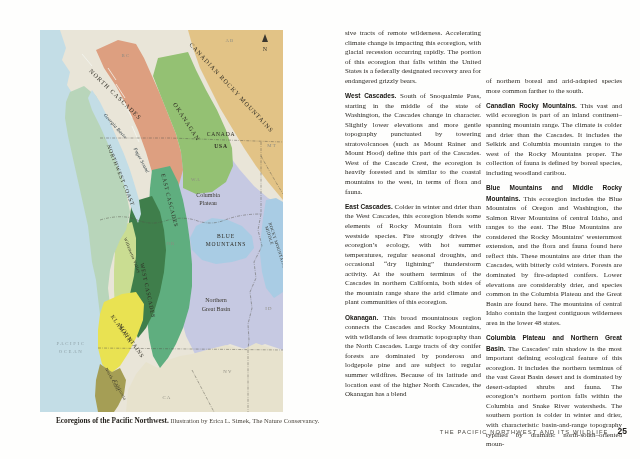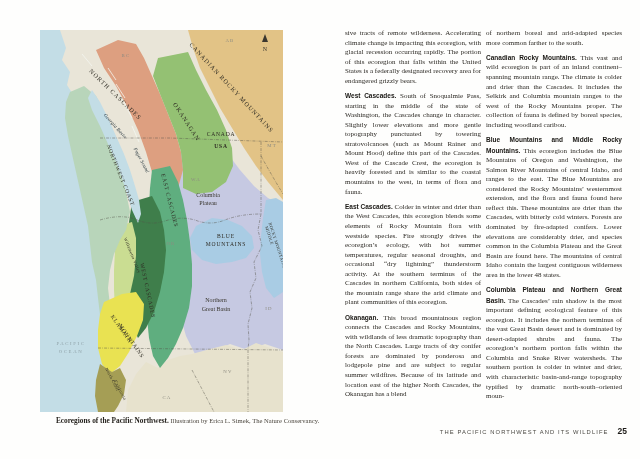--- a/index.html
+++ b/index.html
@@ -9,21 +9,21 @@
   .map-wrap{position:absolute;left:40px;top:30px;width:243px;height:382px;}
   .map-wrap svg{display:block;width:243px;height:382px;}
 
   .caption{position:absolute;left:40px;top:416px;width:292px;font-size:6.6px;line-height:9px;color:#4a453d;}
   .caption .cap-title{font-weight:bold;font-size:7.3px;color:#211e19;margin-left:16px;}
 
   .col{position:absolute;top:28px;width:136px;font-size:7px;line-height:9.55px;text-align:justify;color:#2b2823;}
   .col p{margin:0 0 4.8px 0;}
   .col .lead{font-family:"Liberation Sans",sans-serif;font-weight:bold;font-size:6.5px;color:#191713;}
   .col-left{left:345px;}
-  .col-right{left:486px;}
+  .col-right{left:486px;margin-top:48px;}
 
   .footer{position:absolute;top:426px;right:13px;display:flex;align-items:baseline;gap:9px;
           font-family:"Liberation Sans",sans-serif;font-size:5.8px;letter-spacing:1.1px;color:#4c4a45;}
   .footer .pagenum{font-size:8.5px;font-weight:bold;letter-spacing:0;color:#1c1a17;}
 
   
   text{font-family:"Liberation Serif",serif;fill:#2f2c24;}
   .rg{font-size:6.2px;letter-spacing:1.1px;}
   .rg2{font-size:5.6px;letter-spacing:0.8px;}
   .st{font-size:4.8px;letter-spacing:1.2px;fill:#8d8b80;}

